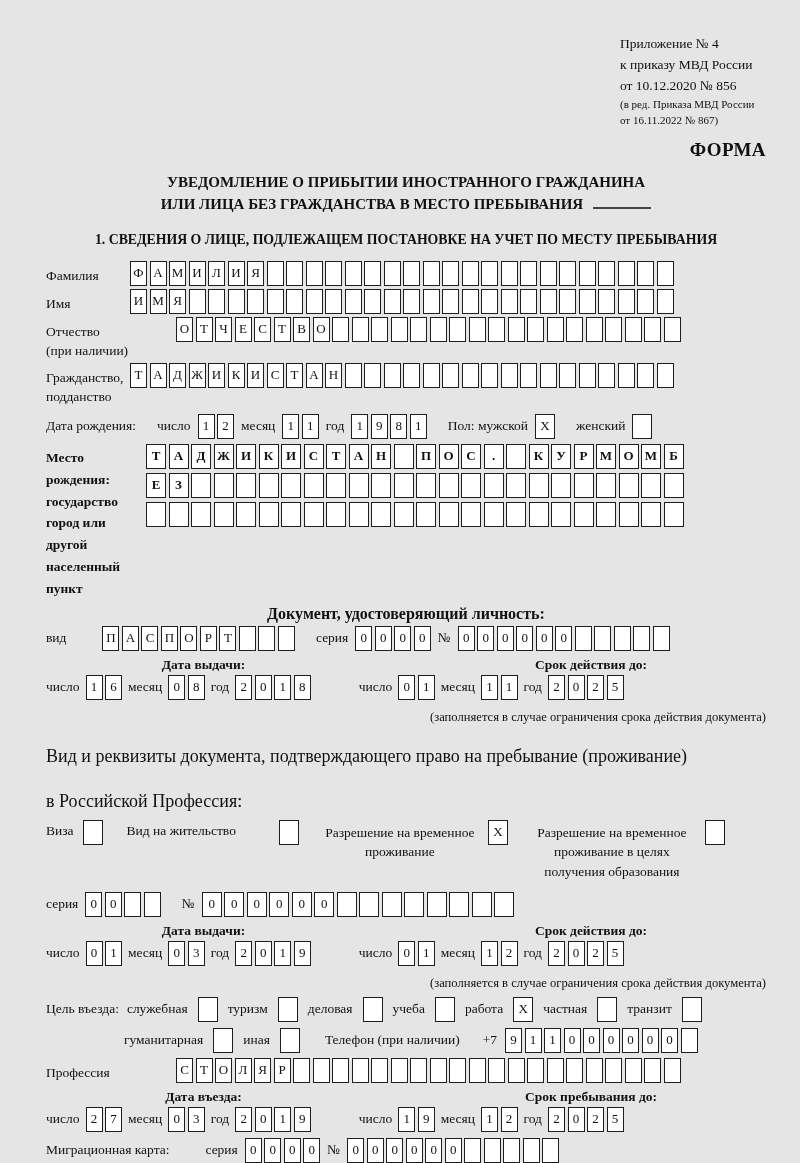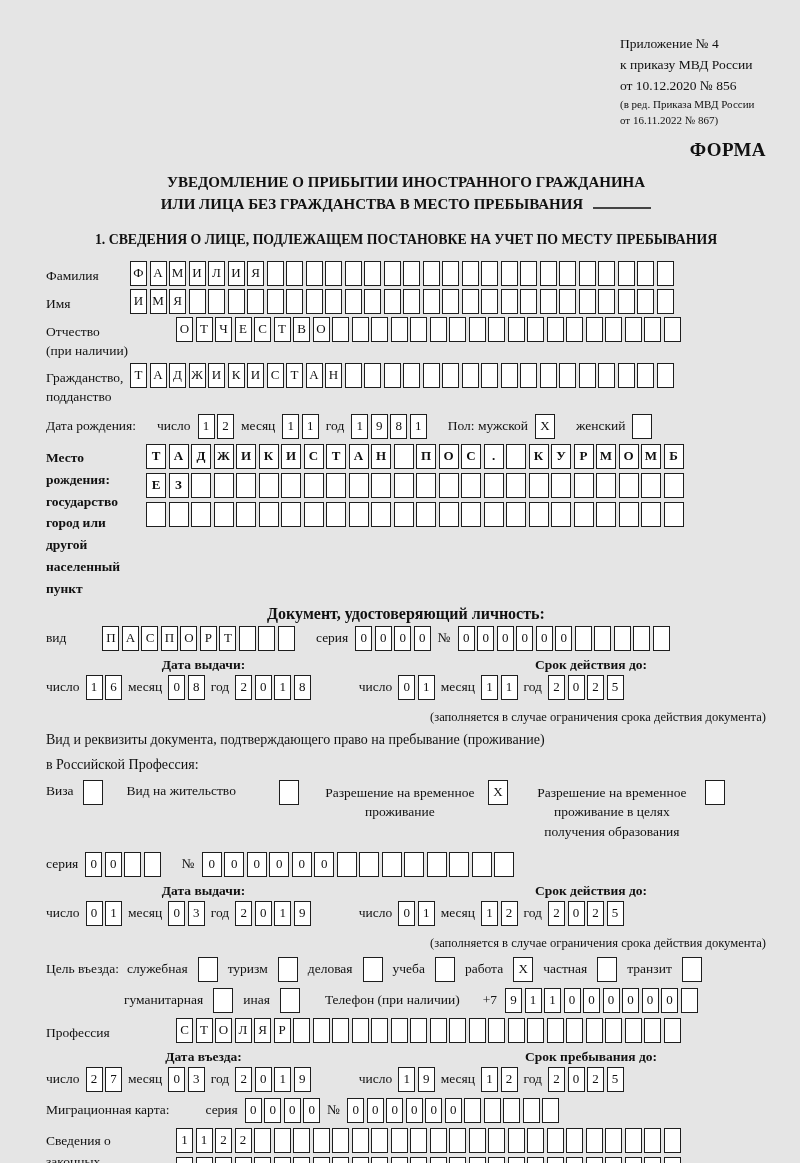--- a/index.html
+++ b/index.html
@@ -37,21 +37,21 @@
   .docheading { text-align:center; font-weight:bold; font-size:16px; margin-top:5px; }
 
   .dhead { display:flex; font-weight:bold; font-size:13.5px; margin-top:6px; }
   .dh-l { width:315px; text-align:center; }
   .dh-r { width:330px; margin-left:65px; text-align:center; }
   .drow { display:flex; align-items:center; margin-top:2px; font-size:13.5px; }
   .dgrp { display:inline-flex; align-items:center; gap:6px; }
   .dgrp-r { margin-left:48px; }
   .dnote { text-align:right; font-size:12.6px; margin-top:10px; }
 
-  .intro { font-size:14px; margin-top:4px; line-height:1.5; }
+  .intro { font-size:18px; margin-top:18px; line-height:1.5; }
 
   .optrow { display:flex; align-items:flex-start; margin-top:4px; font-size:13.5px; }
   .optitem { display:inline-flex; align-items:flex-start; gap:9px; }
   .optitem .cb { margin-top:1px; }
   .olbl { padding-top:4px; }
   .olbl-c { text-align:center; line-height:1.45; padding-top:4px; }
   .w160 { width:158px; } .w170 { width:168px; }
   .og1 { margin-left:24px;gap:43px; } .og2 { margin-left:22px; } .og3 { margin-left:20px; }
 
   .purpose { display:flex; align-items:center; gap:8px; font-size:13.5px; margin-top:6px; flex-wrap:nowrap; }

